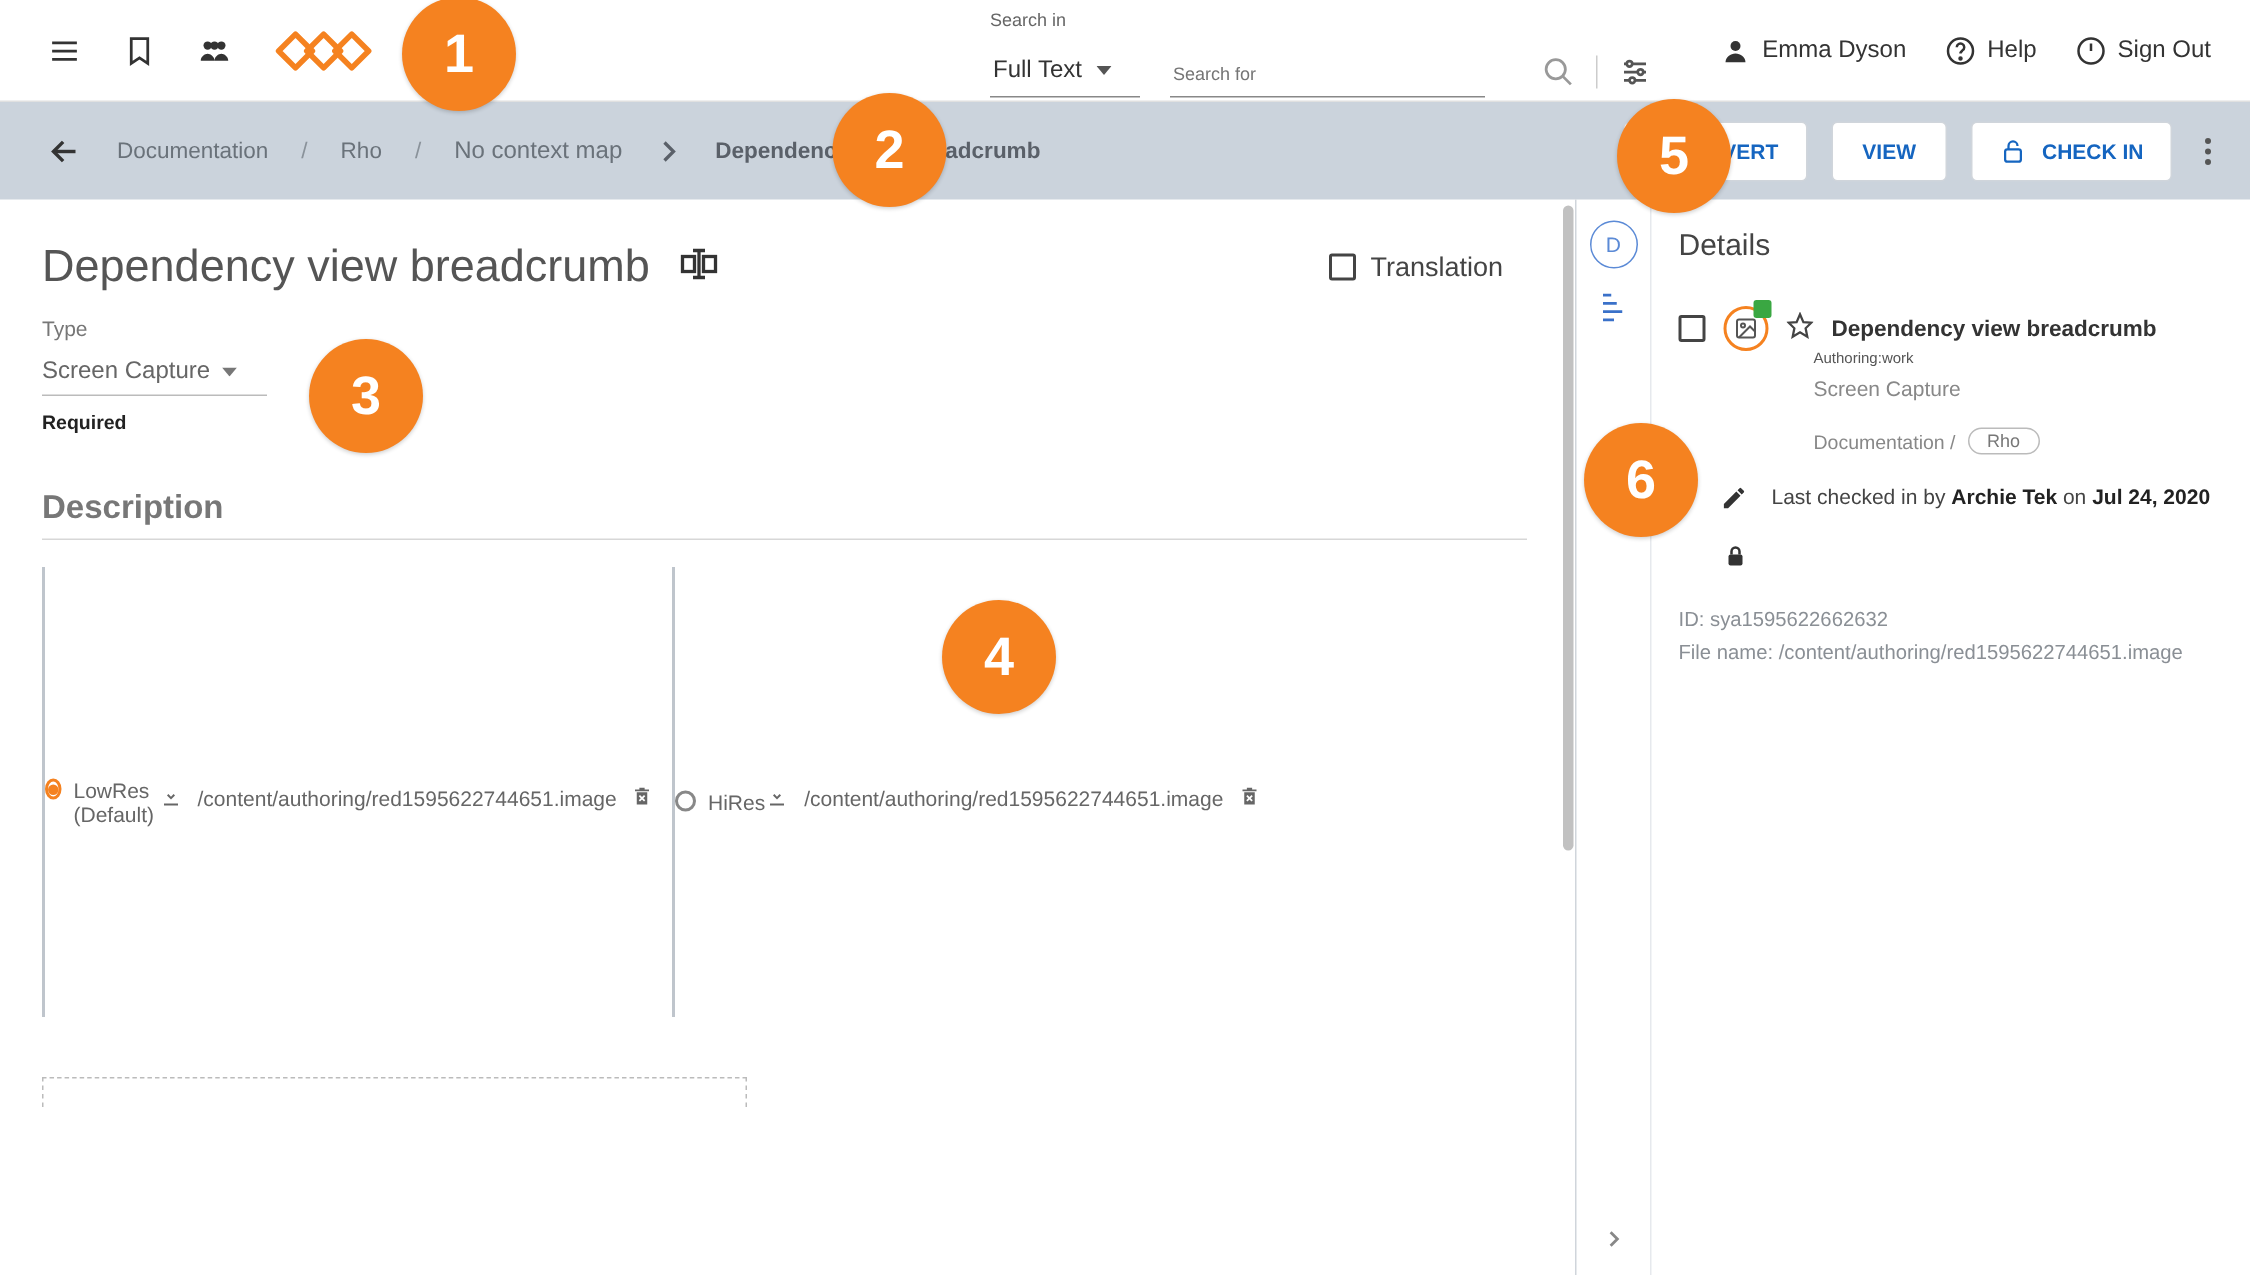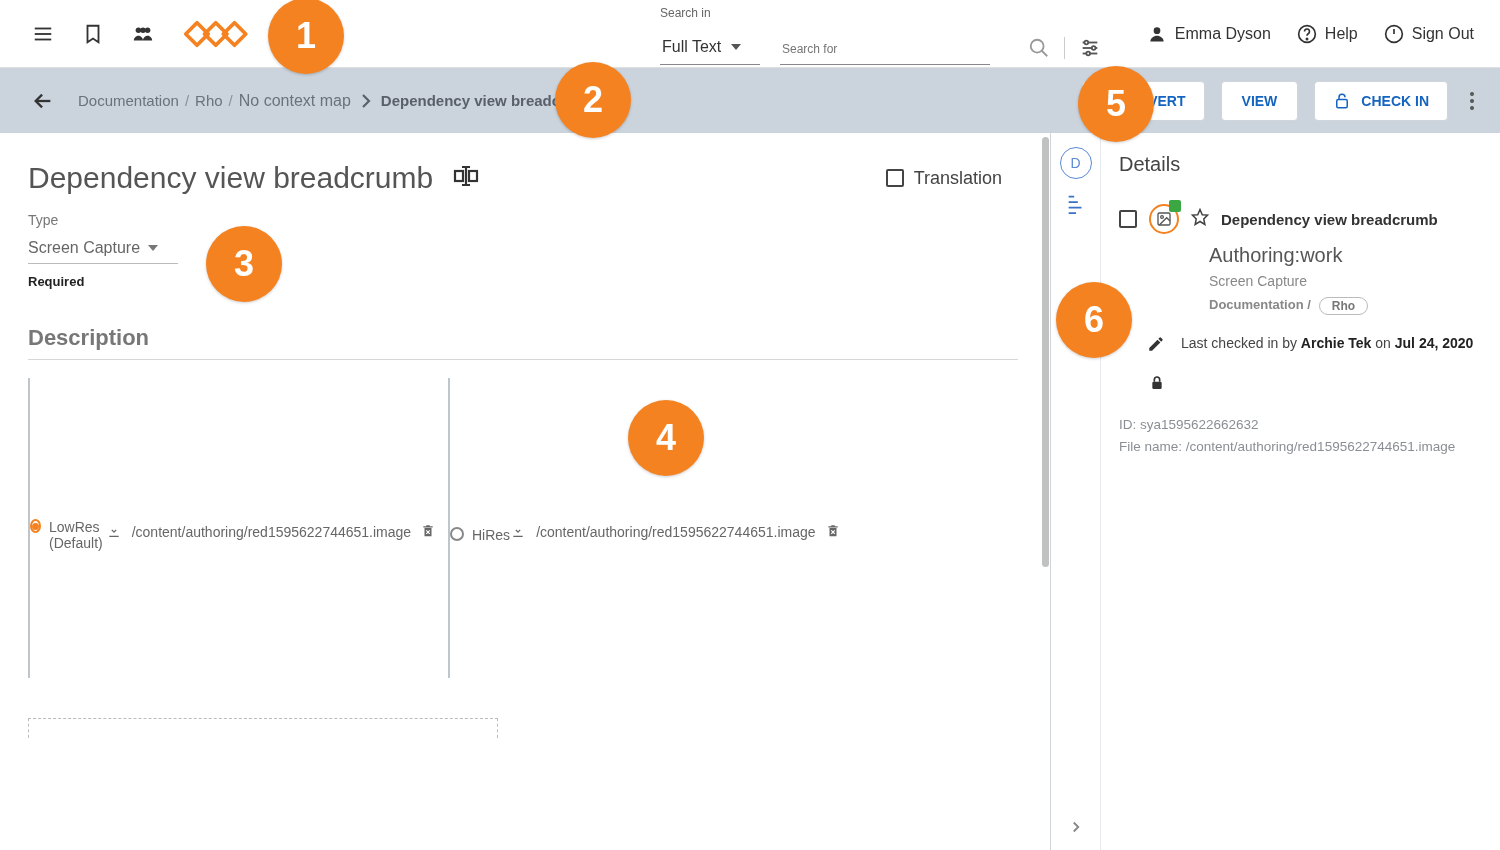--- a/index.html
+++ b/index.html
@@ -18,21 +18,21 @@
   .search-in .sel { display:flex; align-items:center; gap:10px; font-size:16px; color:#333; border-bottom:1px solid #888; padding:6px 2px 8px 2px; width:100px; }
   .search-for { border:none; border-bottom:1px solid #888; font-size:12px; padding:6px 2px 8px 2px; width:210px; color:#333; outline:none; background:transparent; }
   .search-icons { display:flex; align-items:center; gap:14px; margin-left:18px; color:#888; padding-bottom:6px;}
   .search-divider { width:1px; height:22px; background:#ccc; }
   .topbar-right { margin-left:auto; display:flex; align-items:center; gap:26px; padding-right:10px; }
   .topbar-right .item { display:flex; align-items:center; gap:8px; font-size:16px; color:#333; }
   
   
   .strip { height:65px; background:#cbd3dc; display:flex; align-items:center; padding:0 20px 0 32px; position:relative; }
   .back { margin-right:24px; }
-  .crumbs { display:flex; align-items:center; gap:6px; font-size:15px; color:#6a727a; flex-wrap:nowrap; }
+  .crumbs { display:flex; align-items:center; gap:22px; font-size:15px; color:#6a727a; flex-wrap:nowrap; }
   .crumbs .seg { white-space:nowrap; }
   .crumbs .slash { color:#8a929a; }
   .crumbs .chev { margin:0 4px; color:#6a727a; }
   .crumbs .current { font-weight:600; color:#5a6069; }
   .strip-actions { margin-left:auto; display:flex; align-items:center; gap:16px; }
   .btn { background:#fff; border:1px solid #d0d5db; border-radius:4px; height:40px; padding:0 18px; display:flex; align-items:center; gap:10px; font-size:14px; font-weight:600; color:#1565c0; }
   .kebab { display:flex; flex-direction:column; gap:3px; padding:6px; }
   .kebab span { width:4px; height:4px; background:#555; border-radius:50%; }
   
   
@@ -81,23 +81,23 @@
   .rail .expand { position:absolute; bottom:10px; color:#888; }
   
   .details { flex:1; padding:20px 20px 0 18px; overflow:auto; color:#555; }
   .details h2 { font-size:20px; font-weight:500; color:#444; margin-bottom:28px;}
   .d-row1 { display:flex; align-items:center; gap:12px; }
   .d-row1 .chk2 { width:18px; height:18px; border:2px solid #444; border-radius:2px; }
   .doc-ic { position:relative; width:30px; height:30px; border:2px solid #f58220; border-radius:50%; display:flex; align-items:center; justify-content:center; }
   .doc-ic .lock { position:absolute; top:-6px; right:-4px; width:12px; height:12px; background:#3aa742; border-radius:2px; }
   .star { color:#555; }
   .d-title { font-weight:600; font-size:15px; color:#333; }
-  .d-sub { margin-left:90px; margin-top:10px; font-size:20px; color:#555; }
+  .d-sub { margin-left:90px; font-size:10px; color:#555; }
   .d-sub2 { margin-left:90px; margin-top:6px; font-size:14px; color:#888; }
-  .d-path { margin-left:90px; margin-top:8px; font-size:13px; color:#888; display:flex; gap:8px;font-weight:bold;}
+  .d-path { margin-left:90px; margin-top:18px; font-size:13px; color:#888; display:flex; align-items:center; gap:8px;}
   .pill { border:1px solid #bbb; border-radius:12px; padding:1px 12px; font-size:12px; color:#777;}
   .d-line { display:flex; gap:16px; margin-top:18px; font-size:14px; color:#444; align-items:flex-start;}
   .d-line .licon { width:46px; display:flex; justify-content:flex-end; color:#444; padding-top:2px;}
   .d-line .ltxt { flex:1; line-height:1.5;}
   .d-line b { color:#222; font-weight:700;}
   .id-block { margin-top:22px; font-size:13.5px; color:#8a8f95; line-height:1.6;}
   
   
   .callout { position:absolute; width:76px; height:76px; background:#f58220; color:#fff; border-radius:50%; display:flex; align-items:center; justify-content:center; font-size:36px; font-weight:600; z-index:50; box-shadow:0 1px 3px rgba(0,0,0,0.2);}
   

